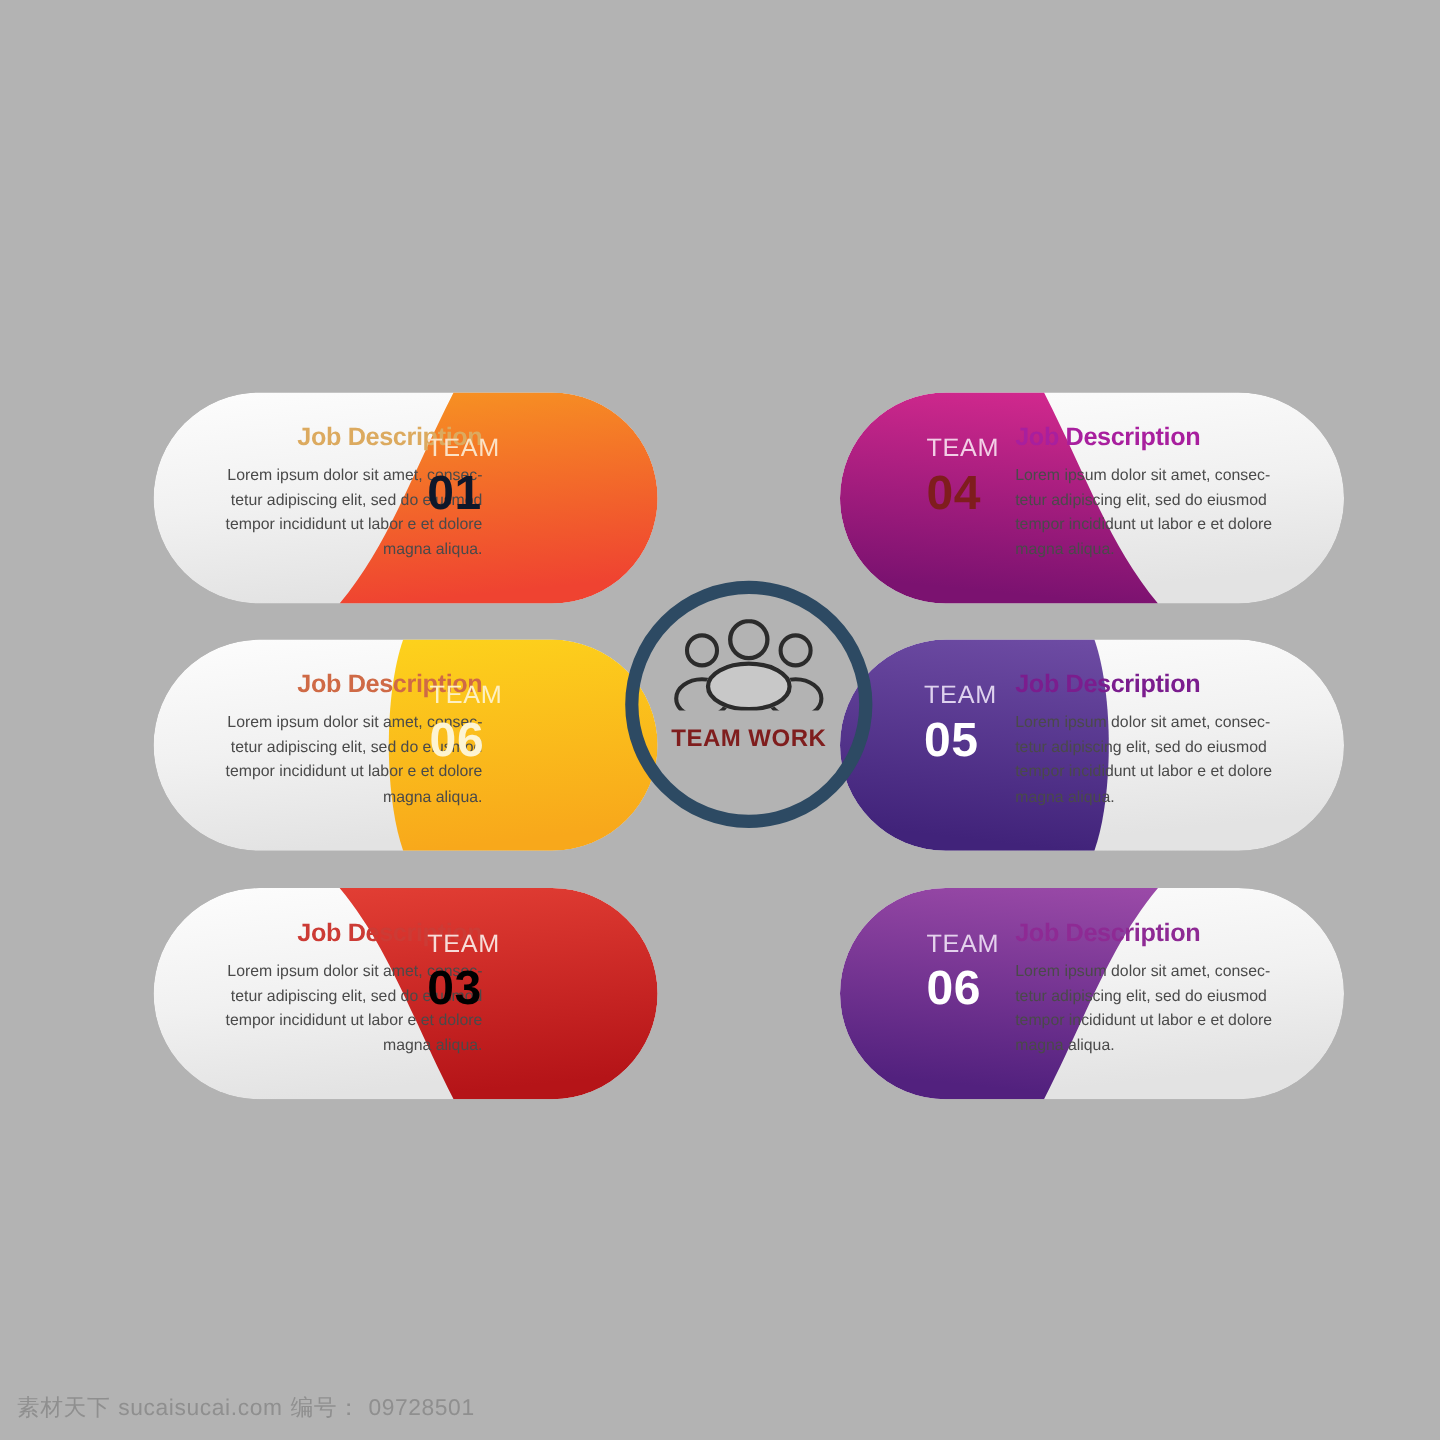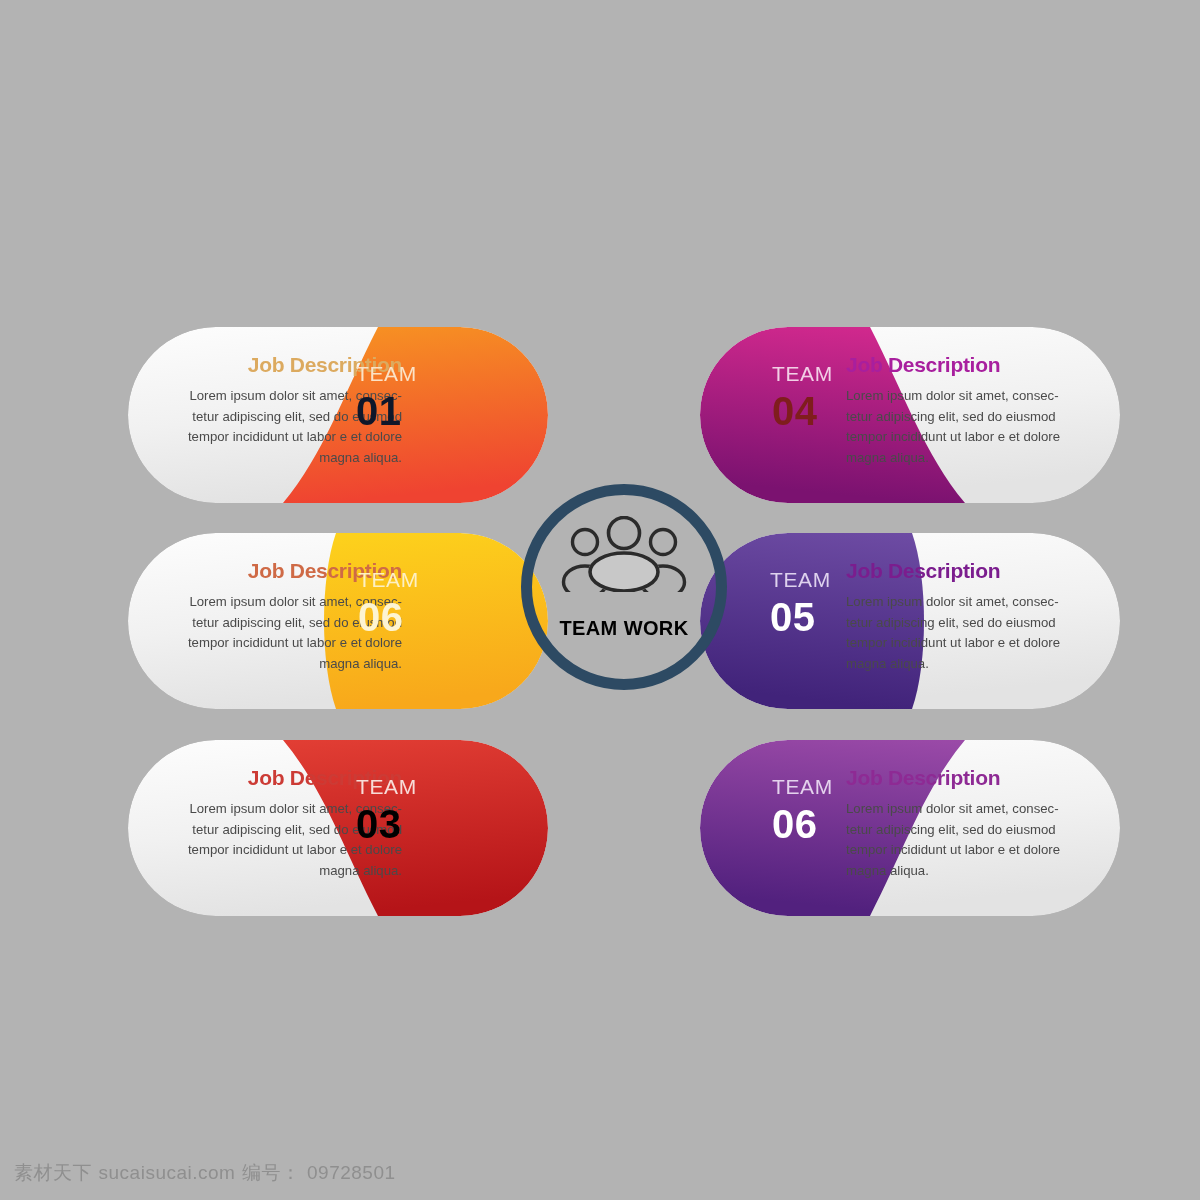--- a/index.html
+++ b/index.html
@@ -113,22 +113,21 @@
 
   #center-label {
     position: absolute;
     left: 0;
     right: 0;
     top: 121px;
     text-align: center;
     font-size: 20px;
     font-weight: bold;
     letter-spacing: 0.4px;
-    color: #000000;
-    margin-top: 12px;
+    color: #7f1d1d;
   }
 
   
   #footer {
     position: absolute;
     left: 14px;
     bottom: 14px;
     font-size: 19px;
     color: #8f8f8f;
     letter-spacing: 0.5px;

